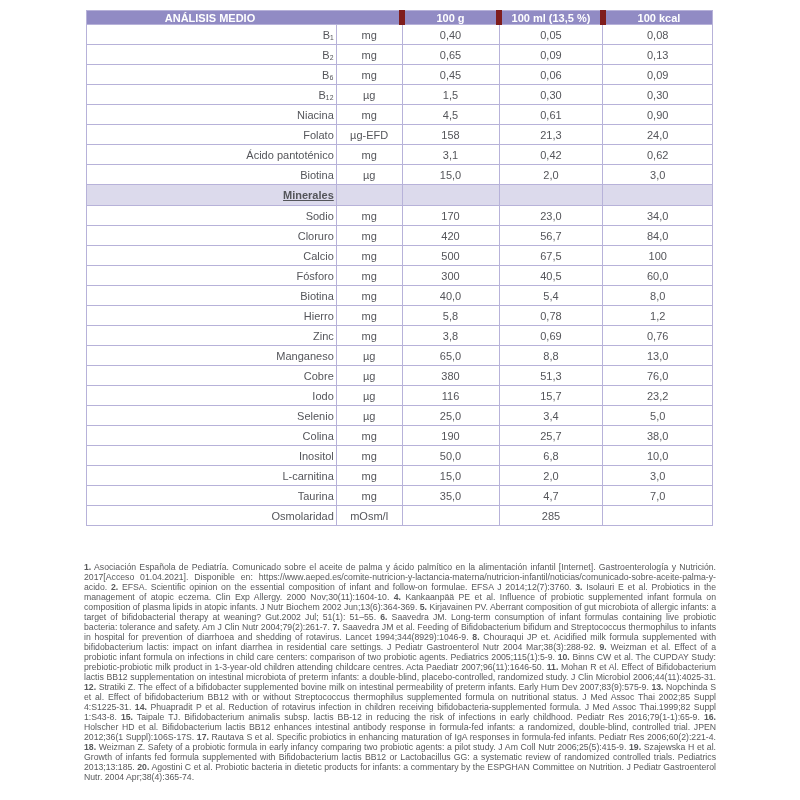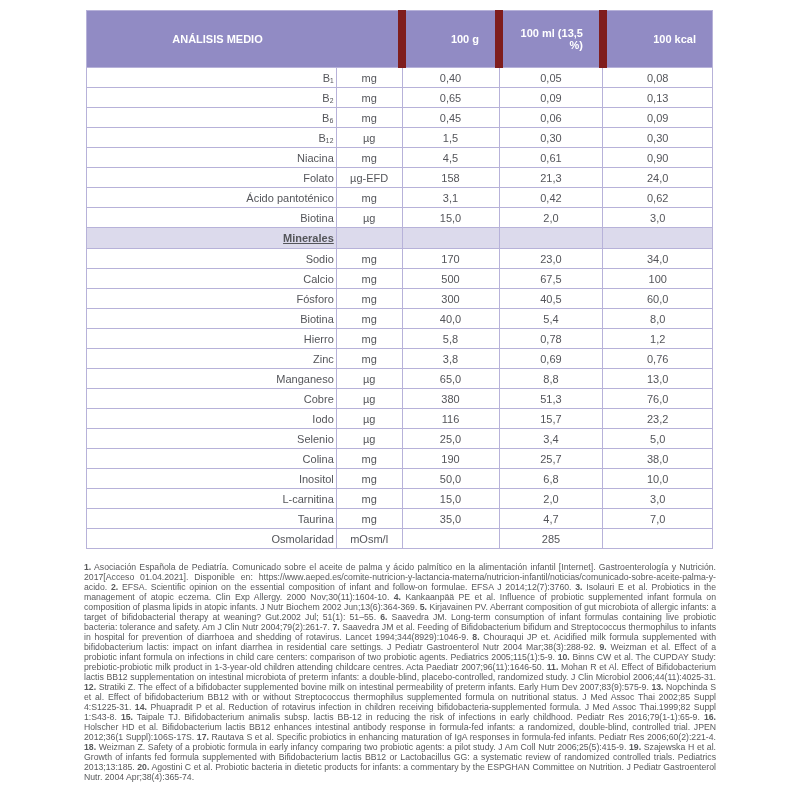--- a/index.html
+++ b/index.html
@@ -32,29 +32,29 @@
     border-collapse: collapse;
     table-layout: fixed;
   }
   table.analysis-table th {
     background: var(--header-bg);
     color: var(--header-text);
     font-size: 11px;
     font-weight: bold;
     height: 14px;
     text-align: center;
-    padding: 16px;
+    padding: 0;
     border-bottom: 1px solid var(--border);
     border-top: 1px solid var(--border);
   }
   table.analysis-table th.th-title {
     padding-right: 66px; 
     border-left: 1px solid var(--border);
   }
-  table.analysis-table th + th { border-left: 8px solid #7f1d1d; text-align: right; }
+  table.analysis-table th + th { border-left: 6px solid #7f1d1d; }
   table.analysis-table th:last-child { border-right: 1px solid var(--border); }
   table.analysis-table td {
     border: 1px solid var(--border);
     font-size: 11px;
     color: var(--text);
     height: 20px;
     text-align: center;
     padding: 0 2px;
     white-space: nowrap;
     overflow: hidden;
@@ -168,20 +168,27 @@
           <td></td>
         </tr>
         <tr>
           <td class="label-cell">Sodio</td>
           <td>mg</td>
           <td>170</td>
           <td>23,0</td>
           <td>34,0</td>
         </tr>
         <tr>
+          <td class="label-cell">Cloruro</td>
+          <td>mg</td>
+          <td>420</td>
+          <td>56,7</td>
+          <td>84,0</td>
+        </tr>
+        <tr>
           <td class="label-cell">Calcio</td>
           <td>mg</td>
           <td>500</td>
           <td>67,5</td>
           <td>100</td>
         </tr>
         <tr>
           <td class="label-cell">Fósforo</td>
           <td>mg</td>
           <td>300</td>

